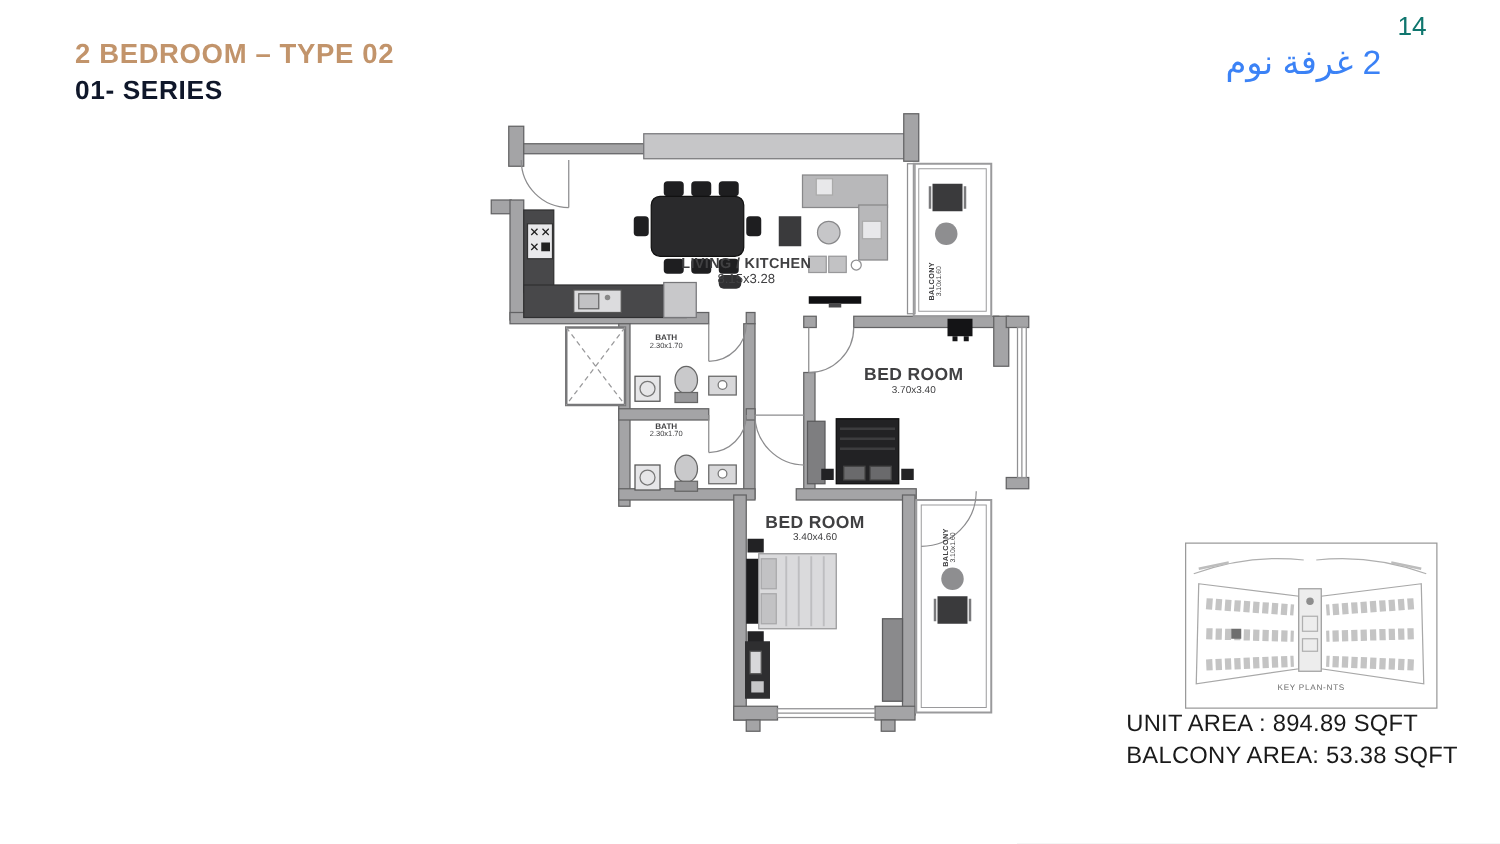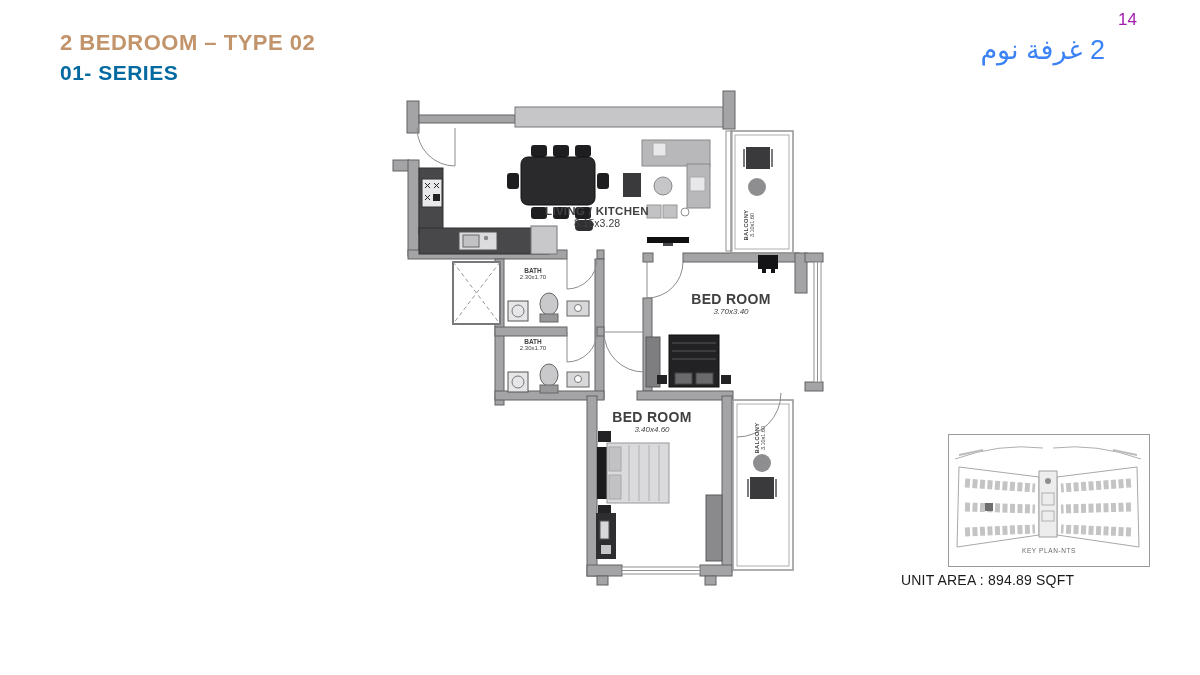--- a/index.html
+++ b/index.html
@@ -2,50 +2,50 @@
 <html><head>
 <meta charset="utf-8">
 <style>
   html,body{margin:0;padding:0;background:#e8e8e8;}
   .page{position:relative;width:1200px;height:675px;background:#ffffff;overflow:hidden;
         font-family:"Liberation Sans",sans-serif;}
   .abs{position:absolute;}
   
   .title{left:60px;top:30px;font-weight:bold;font-size:22px;line-height:26px;
          letter-spacing:0.5px;color:#C2946B;}
-  .series{font-size:21px;color:#0369a1;margin-top:4px;letter-spacing:0.5px;}
-  .pagenum{left:1118px;top:10px;font-size:17px;color:#a21caf;text-align:center;}
+  .series{font-size:21px;color:#0f172a;margin-top:4px;letter-spacing:0.5px;}
+  .pagenum{left:1118px;top:10px;font-size:21px;color:#0f766e;text-align:center;}
   .arabic{left:905px;top:34px;width:200px;text-align:right;font-size:27px;color:#3b82f6;direction:rtl;}
   
   .plan{left:385px;top:85px;width:445px;height:505px;}
   .plan svg{position:absolute;left:0;top:0;}
   .rlabel{position:absolute;text-align:center;color:#404042;}
   .rname{font-weight:bold;}
   .lbl-living{left:142px;top:120px;width:140px;}
   .lbl-living .rname{font-size:11.5px;letter-spacing:0.3px;text-align:center;}
   .lbl-living .rdims{font-size:10.5px;text-align:center;}
   .lbl-bath1{left:108px;top:182px;width:80px;}
   .lbl-bath2{left:108px;top:253px;width:80px;}
   .lbl-bath1 .rname,.lbl-bath2 .rname{font-size:6.5px;}
   .lbl-bath1 .rdims,.lbl-bath2 .rdims{font-size:6px;}
   .lbl-bed1{left:296px;top:206px;width:100px;}
   .lbl-bed2{left:207px;top:324px;width:120px;}
   .lbl-bed1 .rname,.lbl-bed2 .rname{font-size:14px;letter-spacing:0.3px;}
-  .lbl-bed1 .rdims,.lbl-bed2 .rdims{font-size:8px;font-style:italic;}
+  .lbl-bed1 .rdims,.lbl-bed2 .rdims{font-size:8px;}
   .lbl-balc{width:60px;height:16px;transform:rotate(-90deg);}
   .lbl-balc .rname{font-size:5.8px;letter-spacing:0.3px;}
   .lbl-balc .rdims{font-size:5.5px;}
   .lbl-balc1{left:336px;top:132px;}
   .lbl-balc2{left:347px;top:345px;}
   
   .keyplan{left:948px;top:434px;width:200px;height:131px;border:1px solid #9a9a9a;background:#fff;}
   .kp-caption{left:0;top:112px;width:200px;text-align:center;font-size:6.5px;
               letter-spacing:0.6px;color:#6a6a6a;}
   
-  .areas{left:901px;top:568px;font-size:14px;line-height:24.5px;color:#1a1a1a;letter-spacing:0.2px;}
+  .areas{left:901px;top:568px;font-size:19px;line-height:24.5px;color:#1a1a1a;letter-spacing:0.2px;}
 </style>
 </head>
 <body>
 
 <div class="page">
 
   <div class="abs title">
     <div>2 BEDROOM – TYPE 02</div>
     <div class="series">01- SERIES</div>
   </div>
@@ -256,15 +256,16 @@
       <circle cx="99" cy="46" r="3" fill="#8E8E8E"></circle>
       <rect x="93" y="58" width="12" height="12" fill="none" stroke="#B0B0B0"></rect>
       <rect x="93" y="76" width="12" height="10" fill="none" stroke="#B0B0B0"></rect>
       <rect x="36" y="68" width="8" height="8" fill="#6E6E6E"></rect>
     </svg>
     <div class="abs kp-caption">KEY PLAN-NTS</div>
   </div>
 
   <div class="abs areas">
     <div>UNIT AREA : 894.89 SQFT</div>
+    <div>BALCONY AREA: 53.38 SQFT</div>
   </div>
 
 </div>
 
 </body></html>

